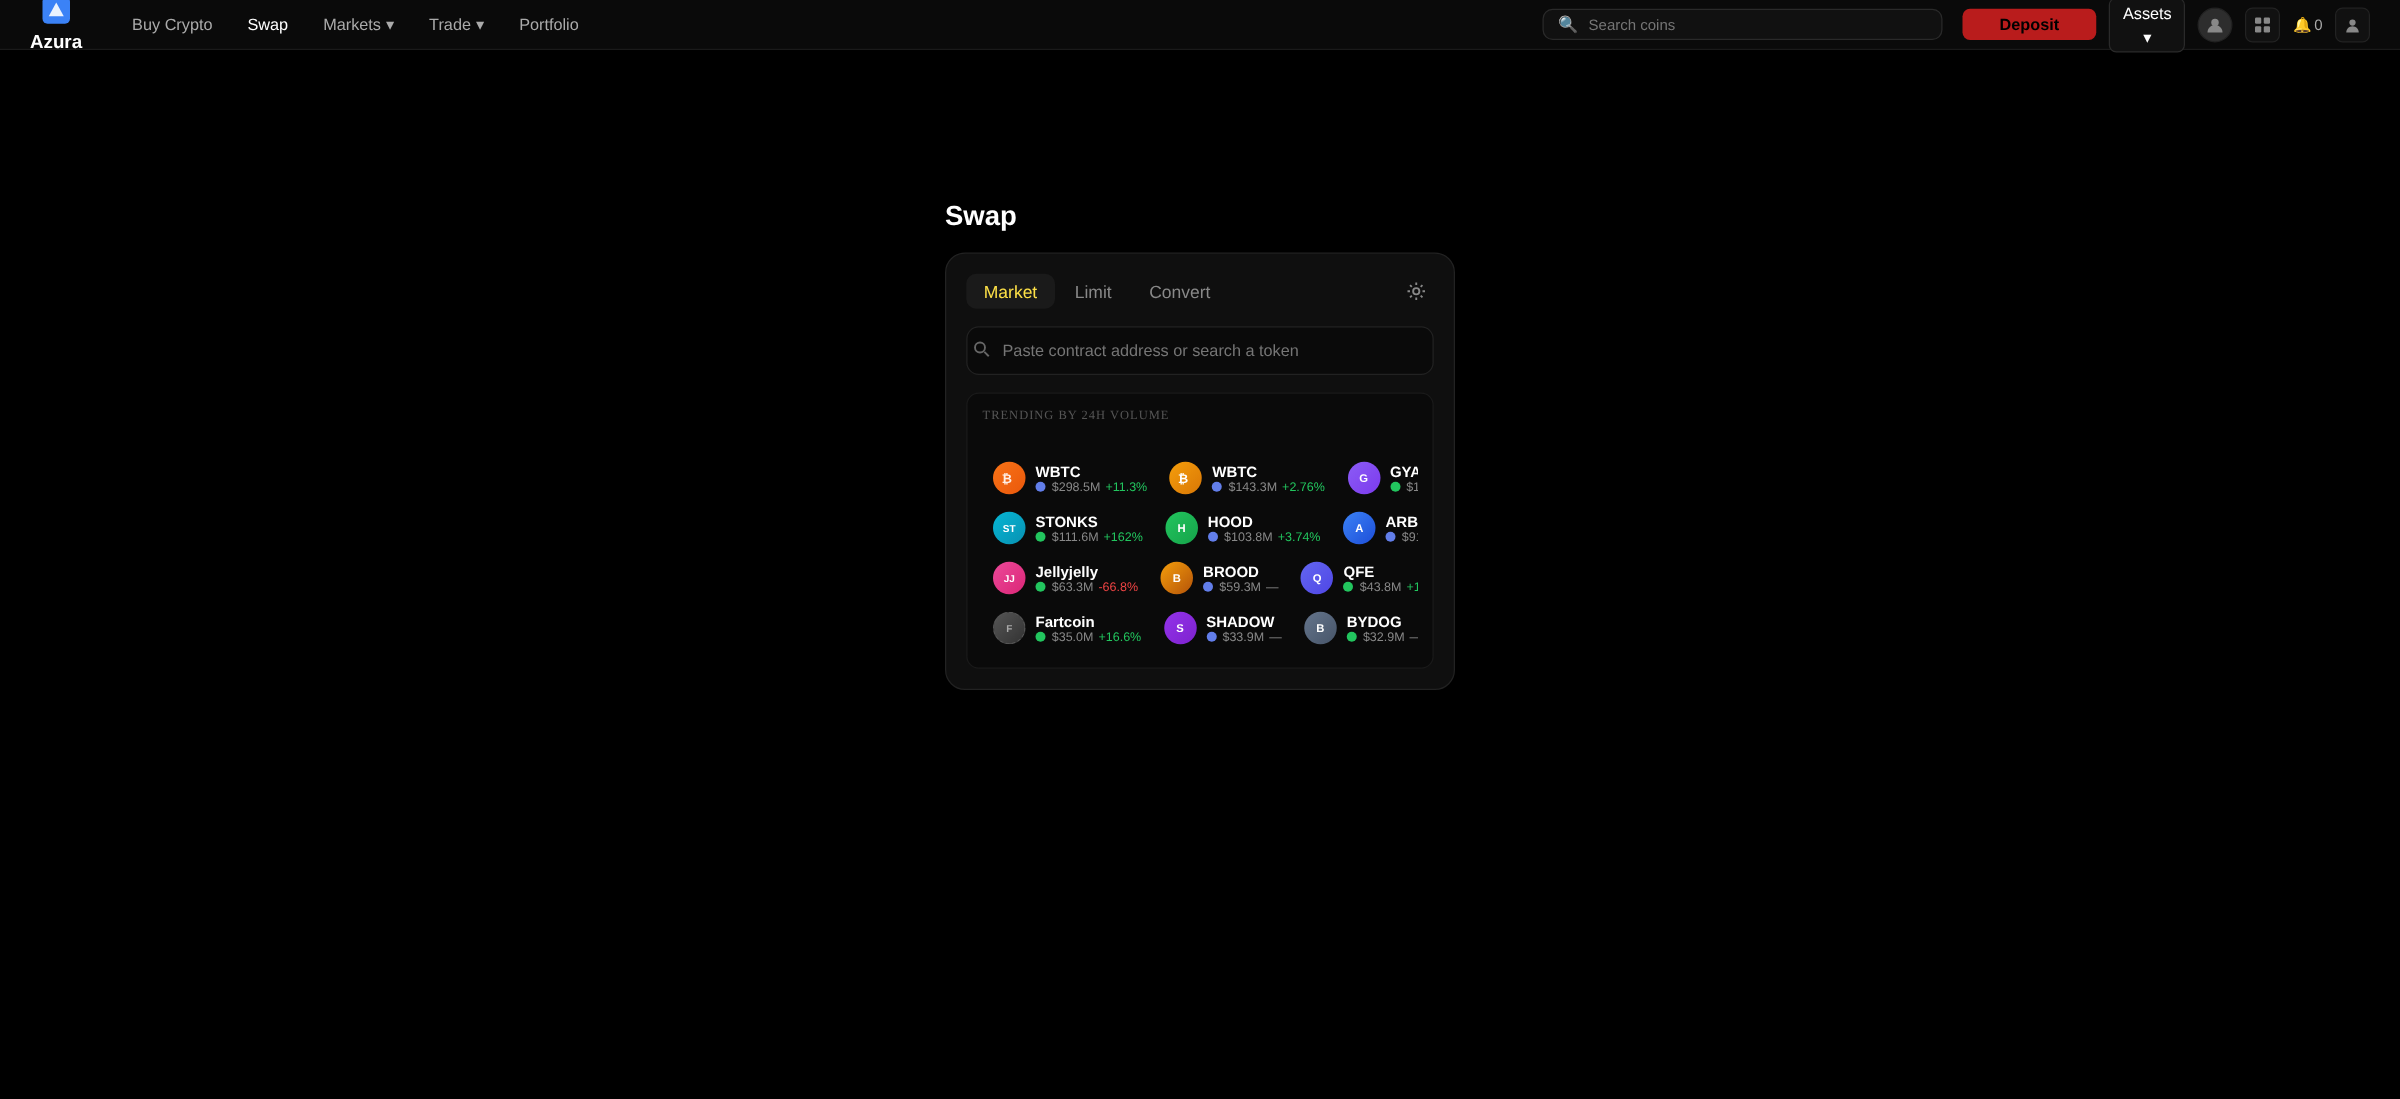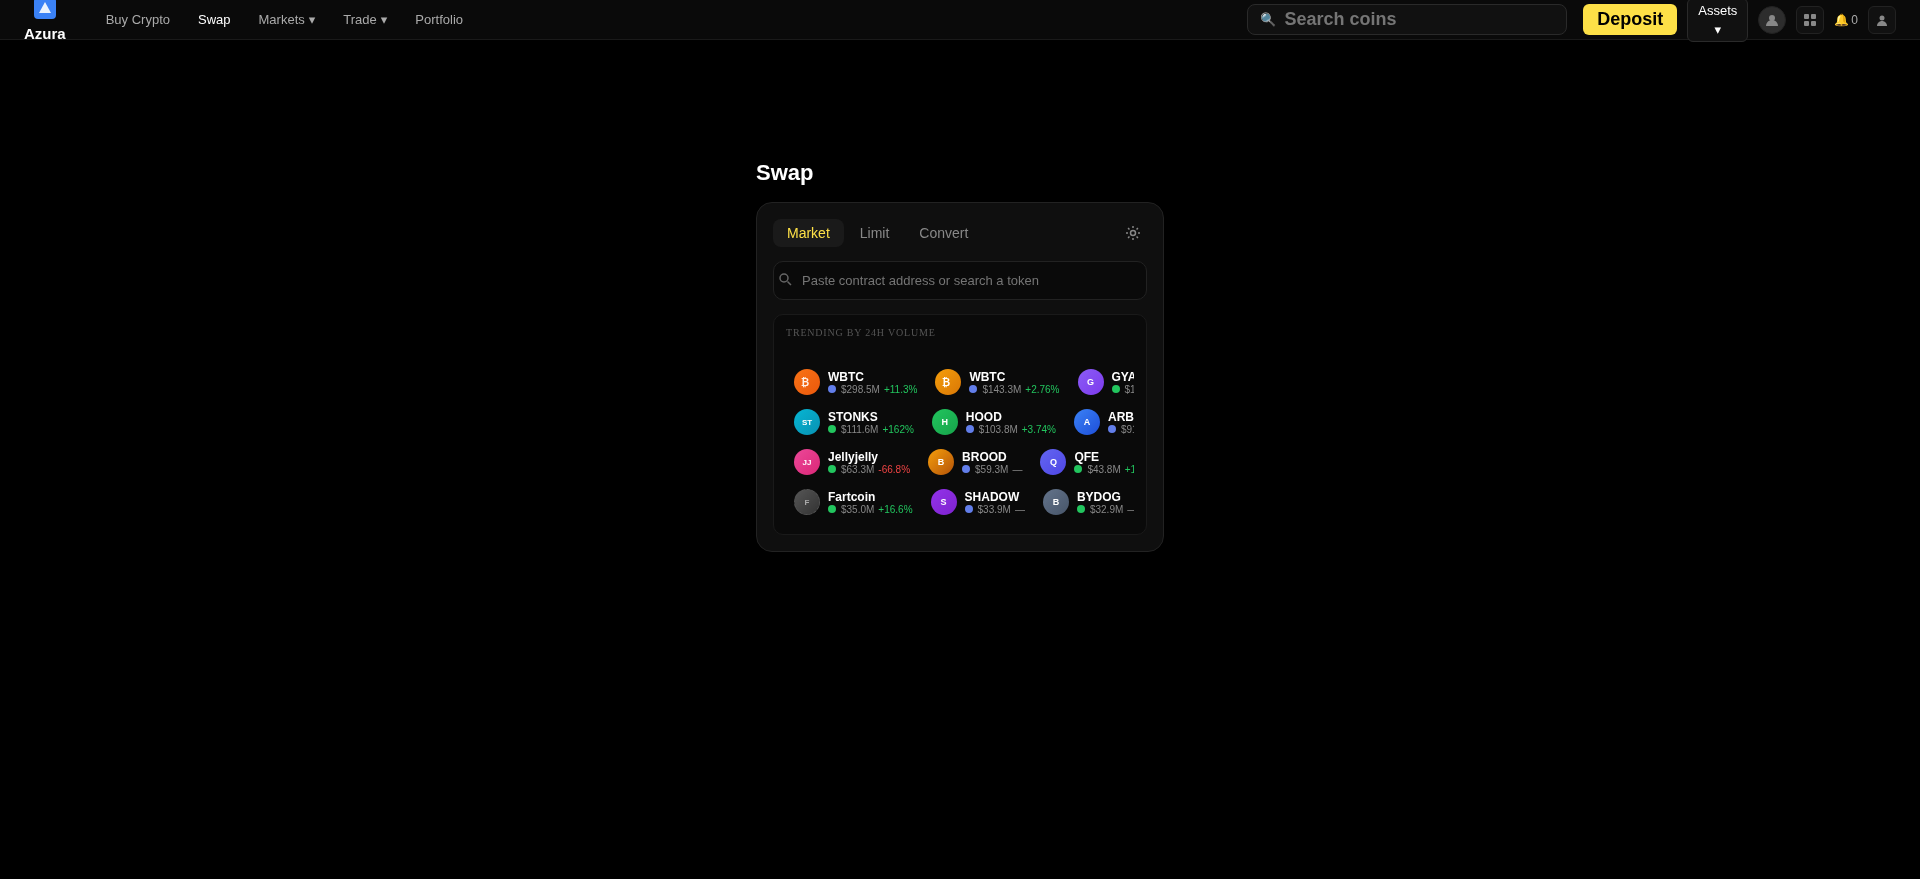--- a/index.html
+++ b/index.html
@@ -66,37 +66,36 @@
       border-radius: 8px;
       padding: 4px 12px;
       gap: 8px;
       width: 320px;
     }
     .nav-search input {
       background: none;
       border: none;
       outline: none;
       color: #aaa;
-      font-size: 18px;
+      font-size: 12px;
       width: 100%;
-      font-weight: bold;
     }
     .nav-right {
       display: flex;
       align-items: center;
       gap: 10px;
       margin-left: 16px;
     }
     .btn-deposit {
-      background: #fde047;
+      background: #b91c1c;
       color: #000;
       border: none;
       border-radius: 6px;
-      padding: 5px 14px;
-      font-size: 18px;
+      padding: 5px 30px;
+      font-size: 13px;
       font-weight: 600;
       cursor: pointer;
     }
     .btn-assets {
       display: flex;
       align-items: center;
       gap: 4px;
       background: #111;
       border: 1px solid #2a2a2a;
       border-radius: 6px;

